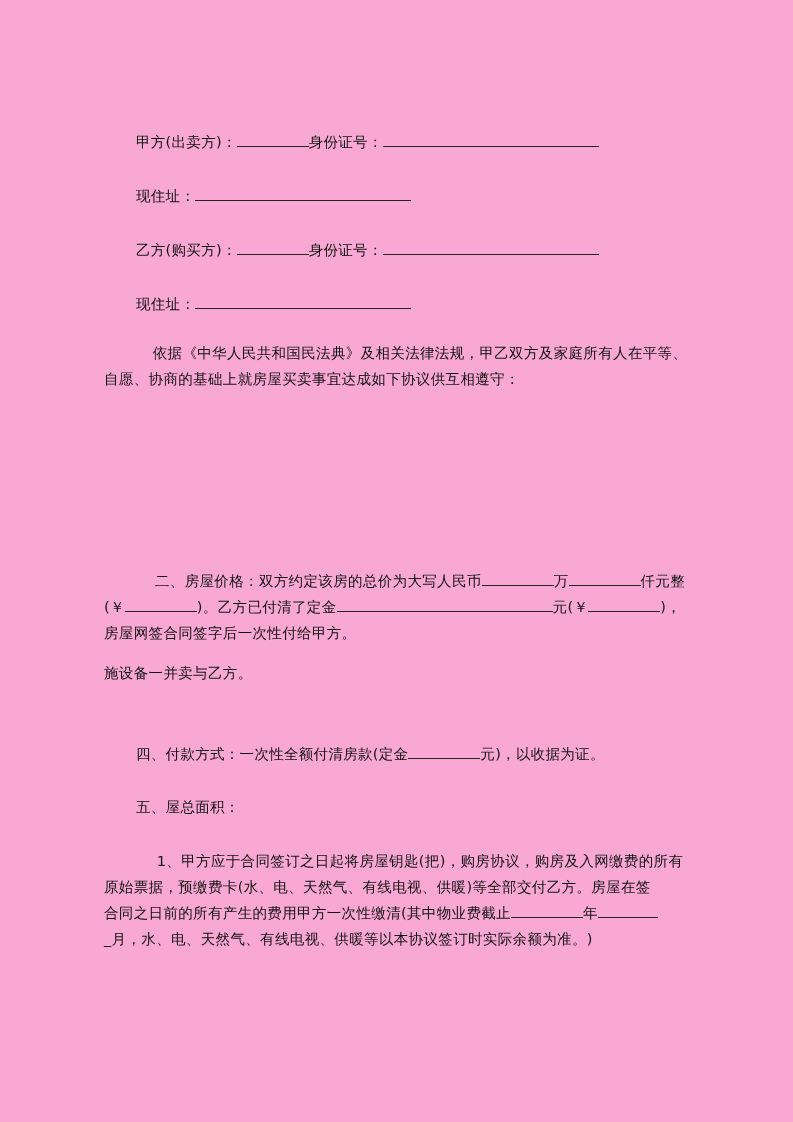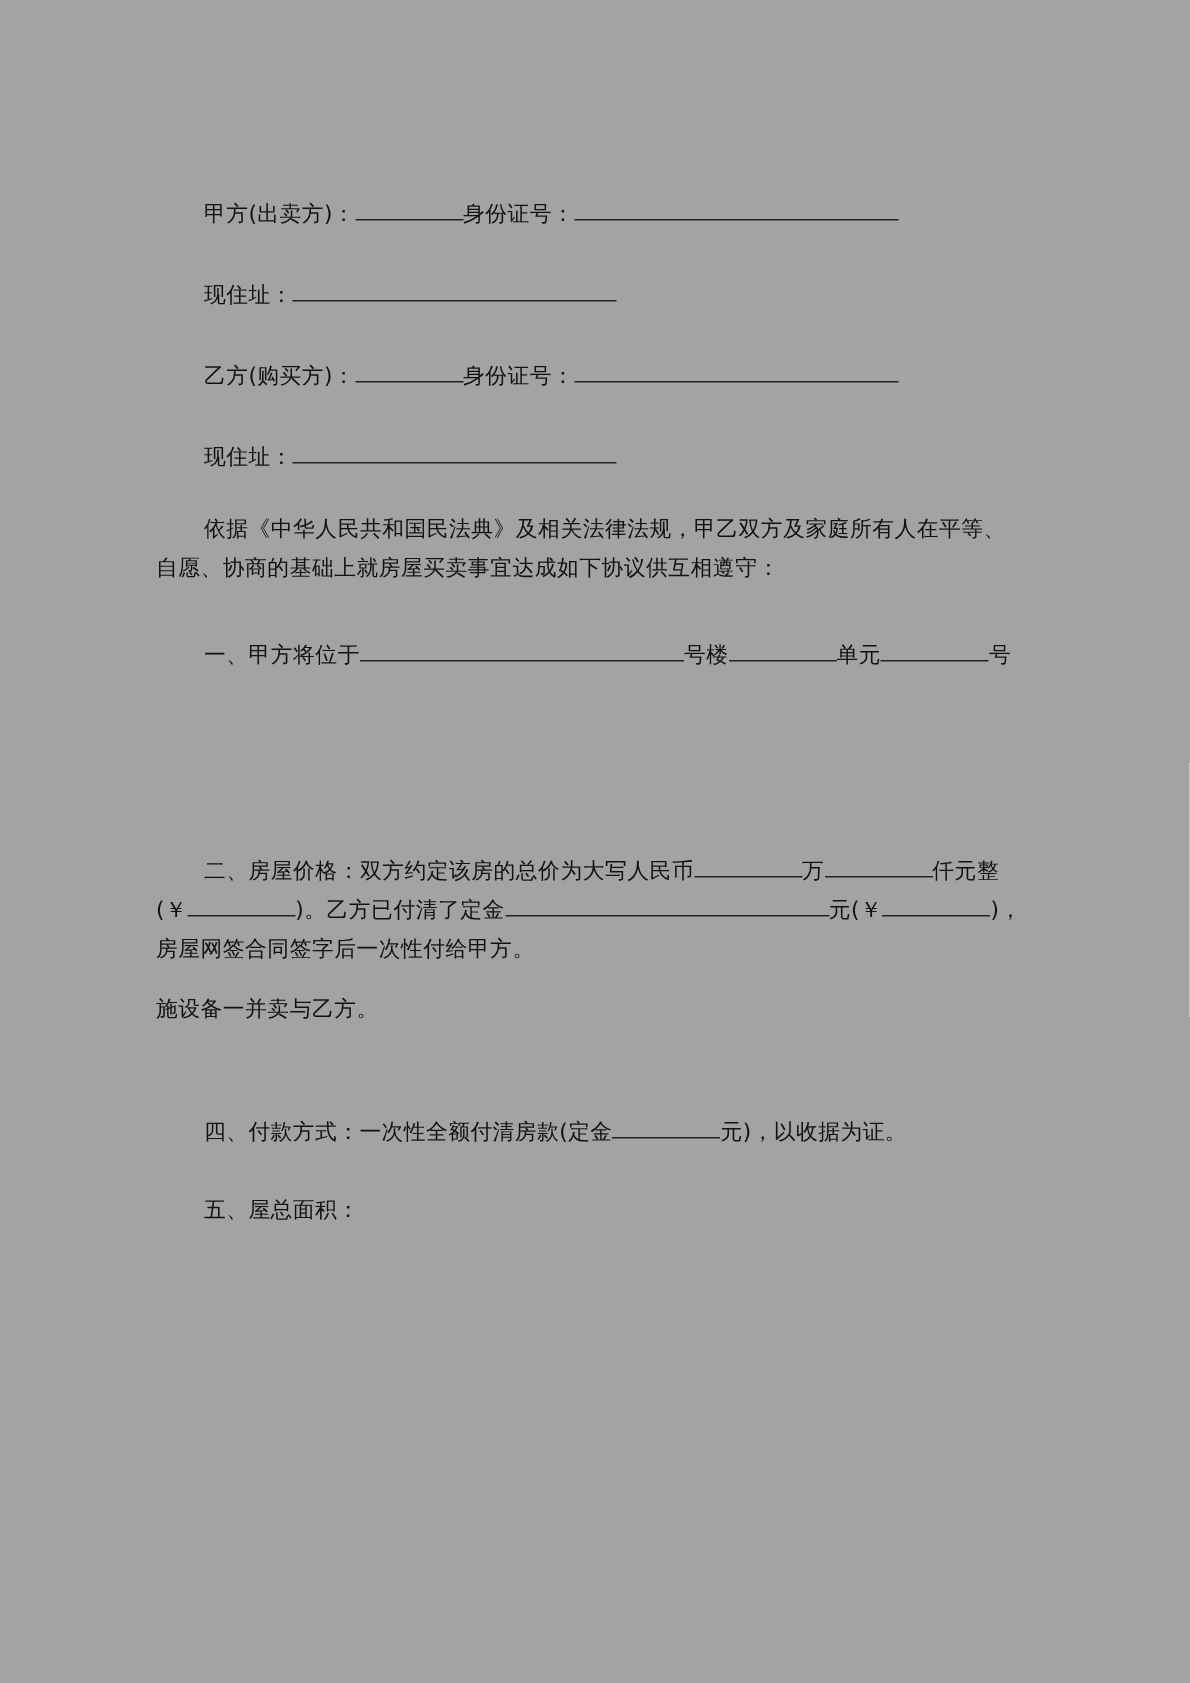--- a/index.html
+++ b/index.html
@@ -1,22 +1,22 @@
 <!DOCTYPE html>
 <html><head>
 <meta charset="utf-8">
 <style>
   html, body { margin: 0; padding: 0; background: #ffffff; }
   body { width: 793px; height: 1122px; position: relative; overflow: hidden;
          font-family: "DejaVu Sans", "Liberation Sans", sans-serif; color: #111; }
-  .page { position: absolute; left: 0; top: 0; width: 793px; height: 1122px; background: #a3a3a3; }
+  .page { position: absolute; left: 0; top: 0; width: 793px; height: 1122px; background: #f9a8d4; }
   .line { position: absolute; left: 104px; font-size: 14.5px; white-space: nowrap; line-height: 20px; letter-spacing: 0.3px; }
   .para { position: absolute; left: 104px; width: 600px; font-size: 14.5px; line-height: 26px; letter-spacing: 0.35px; }
   .para .row { display: block; white-space: nowrap; height: 26px; }
-  .ind1 { padding-left: 32px; }
+  .ind1 { padding-left: 32px; text-align: center; }
   .ind0 { padding-left: 0; }
   .blank { display: inline-block; border-bottom: 1px solid #222; height: 14px; vertical-align: baseline; }
 </style>
 </head>
 <body>
 
 <div class="page">
 
   <div class="line" style="left:136px; top:132px;">
     <span>甲方(出卖方)：</span><span class="blank" style="width:72px;"></span><span>身份证号：</span><span class="blank" style="width:216px;"></span>
@@ -33,33 +33,38 @@
   <div class="line" style="left:136px; top:294px;">
     <span>现住址：</span><span class="blank" style="width:216px;"></span>
   </div>
 
   <div class="para" style="top:340px;">
     <span class="row ind1">依据《中华人民共和国民法典》及相关法律法规，甲乙双方及家庭所有人在平等、</span>
     <span class="row ind0">自愿、协商的基础上就房屋买卖事宜达成如下协议供互相遵守：</span>
   </div>
 
   <div class="para" style="top:424px;">
-    <span class="row ind1"><span>一、甲方将位于</span><span class="blank" style="width:216px;"></span><span>号楼</span><span class="blank" style="width:72px;"></span><span>单元</span><span class="blank" style="width:72px;"></span><span>号</span></span>
   </div>
 
   <div class="para" style="top:528px;margin-top:40px;">
     <span class="row ind1"><span>二、房屋价格：双方约定该房的总价为大写人民币</span><span class="blank" style="width:72px;"></span><span>万</span><span class="blank" style="width:72px;"></span><span>仟元整</span></span>
     <span class="row ind0"><span>(￥</span><span class="blank" style="width:72px;"></span><span>)。乙方已付清了定金</span><span class="blank" style="width:216px;"></span><span>元(￥</span><span class="blank" style="width:72px;"></span><span>)，</span></span>
     <span class="row ind0">房屋网签合同签字后一次性付给甲方。</span>
   </div>
 
   <div class="para" style="top:660px;">
     <span class="row ind0">施设备一并卖与乙方。</span>
   </div>
 
   <div class="line" style="left:136px; top:744px;">
     <span>四、付款方式：一次性全额付清房款(定金</span><span class="blank" style="width:72px;"></span><span>元)，以收据为证。</span>
   </div>
 
   <div class="line" style="left:136px; top:797px;">五、屋总面积：</div>
 
+  <div class="para" style="top:848px;">
+    <span class="row ind1">1、甲方应于合同签订之日起将房屋钥匙(把)，购房协议，购房及入网缴费的所有</span>
+    <span class="row ind0">原始票据，预缴费卡(水、电、天然气、有线电视、供暖)等全部交付乙方。房屋在签</span>
+    <span class="row ind0"><span>合同之日前的所有产生的费用甲方一次性缴清(其中物业费截止</span><span class="blank" style="width:72px;"></span><span>年</span><span class="blank" style="width:60px;"></span></span>
+    <span class="row ind0">_月，水、电、天然气、有线电视、供暖等以本协议签订时实际余额为准。)</span>
+  </div>
 
 </div>
 
 </body></html>

